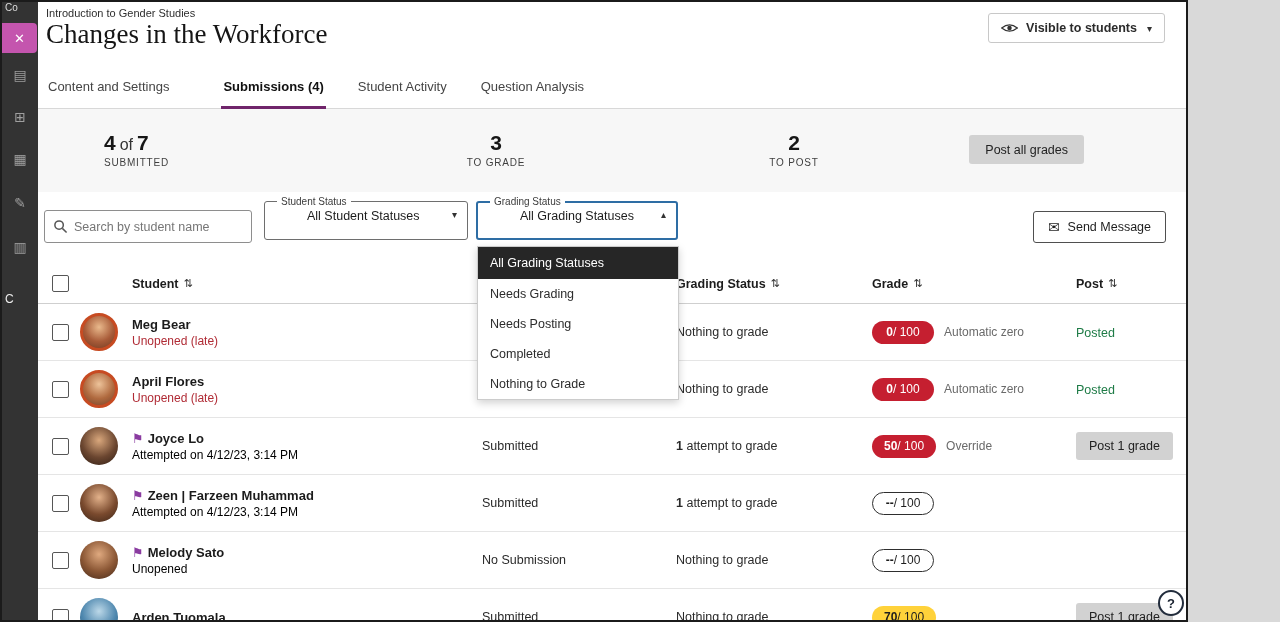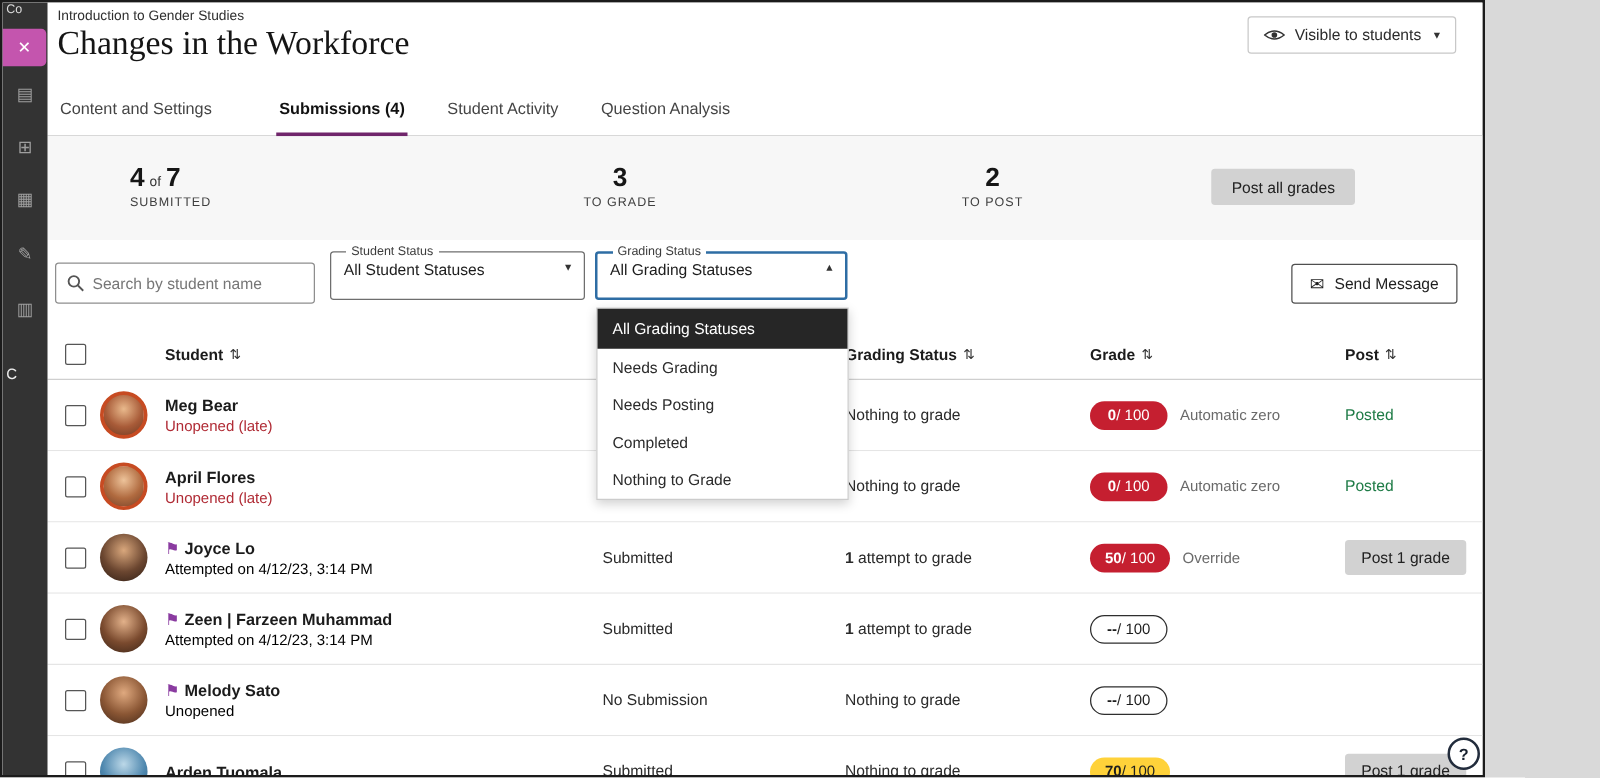--- a/index.html
+++ b/index.html
@@ -13,48 +13,48 @@
   .peek-mid { top:290px; font-size:12px; color:#eee; }
   .close-btn { position:absolute; top:21px; left:0; width:35px; height:30px; background:var(--close); color:#fff; font-size:13px; display:flex; align-items:center; justify-content:center; border-radius:0 4px 4px 0; cursor:pointer; }
   .side-icon { position:absolute; width:36px; height:30px; display:flex; align-items:center; justify-content:center; color:#9f9f9f; font-size:14px; cursor:pointer; }
 
   .main { position:absolute; left:36px; top:0; right:0; bottom:0; background:#fff; }
 
   
   .page-header { position:relative; height:62px; }
   .breadcrumb { position:absolute; left:8px; top:5px; font-size:11px; color:#2e2e2e; cursor:pointer; }
   .page-title { position:absolute; left:8px; top:17px; font-family:"Liberation Serif","DejaVu Serif",serif; font-size:27px; font-weight:400; color:#151515; }
-  .visibility-btn { position:absolute; right:21px; top:11px; height:30px; display:flex; align-items:center; gap:8px; padding:0 12px; background:#fff; border:1px solid #c8c8c8; border-radius:3px; font-size:12.5px; color:#2b2b2b; cursor:pointer; font-family:inherit; }
+  .visibility-btn { position:absolute; right:21px; top:11px; height:30px; display:flex; align-items:center; gap:8px; padding:0 12px; background:#fff; border:1px solid #c8c8c8; border-radius:3px; font-size:12.5px; color:#2b2b2b; cursor:pointer; font-family:inherit;font-weight:bold; }
   .visibility-btn .caret { font-size:10px; margin-left:2px; }
 
   
   .tabs { display:flex; align-items:flex-end; gap:30px; padding-left:8px; height:45px; border-bottom:1px solid #d8d8d8; }
   .tab { padding:0 2px 12px; font-size:13px; color:#454545; border-bottom:3px solid transparent; margin-bottom:-1px; cursor:pointer; }
   .tab.active { color:#111; font-weight:700; border-bottom-color:var(--accent);margin-left:20px; }
 
   
   .stats { position:relative; height:83px; background:var(--stats-bg); }
   .stat { position:absolute; top:22px; display:flex; flex-direction:column; }
   .stat-center { align-items:center; min-width:60px; }
   .stat-num-row { display:flex; align-items:baseline; }
   .stat-num { font-size:21px; font-weight:700; color:#161616; }
-  .stat-sep { font-size:11px; color:#333; margin:0 4px; }
+  .stat-sep { font-size:16px; color:#333; margin:0 4px; }
   .stat-label { margin-top:2px; font-size:10px; letter-spacing:.8px; color:#3f3f3f; }
   .gray-btn { background:var(--btn-gray); border:none; border-radius:3px; color:#222; font-size:12.5px; font-family:inherit; cursor:pointer; }
   .post-all { position:absolute; right:102px; top:26px; height:29px; padding:0 16px; }
 
   
   .filters { position:relative; height:72px; background:#fff; }
   .search-box { position:absolute; left:6px; top:18px; width:208px; height:33px; border:1px solid #8e8e8e; border-radius:3px; display:flex; align-items:center; padding:0 8px; gap:6px; background:#fff; }
   .search-input { border:none; outline:none; flex:1; font-size:12.5px; font-family:inherit; color:#222; background:transparent; }
   .search-input::placeholder { color:#767676; }
   .select-box { position:absolute; top:4px; width:204px; height:44px; border:1px solid #6e6e6e; border-radius:3px; padding:0 10px; background:#fff; cursor:pointer; }
   .select-box legend { font-size:10px; color:#3c3c3c; padding:0 4px; margin-left:2px; }
   .select-box.focused { border:2px solid var(--focus); }
-  .select-row { display:flex; align-items:flex-start; justify-content:space-between; margin-top:2px; }
+  .select-row { display:flex; align-items:flex-start; justify-content:space-between; margin-top:2px;margin-left:32px; }
   .select-value { font-size:12.5px; color:#1c1c1c; }
   .caret { font-size:10px; color:#333; }
   .outline-btn { position:absolute; right:20px; top:19px; height:32px; display:flex; align-items:center; gap:8px; padding:0 14px; background:#fff; border:1px solid #4f4f4f; border-radius:3px; font-size:12.5px; color:#1e1e1e; font-family:inherit; cursor:pointer; }
   .envelope { font-size:14px; }
 
   
   .thead, .row { display:grid; grid-template-columns:28px 52px 350px 194px 196px 204px 140px 1fr; align-items:center; padding-left:14px; }
   .thead { height:40px; border-bottom:1px solid #cfcfcf; }
   .row { height:57px; border-bottom:1px solid #e5e5e5; background:#fff; }
   .th { font-size:12.5px; font-weight:700; color:#1c1c1c; display:flex; align-items:center; gap:5px; cursor:pointer; }

